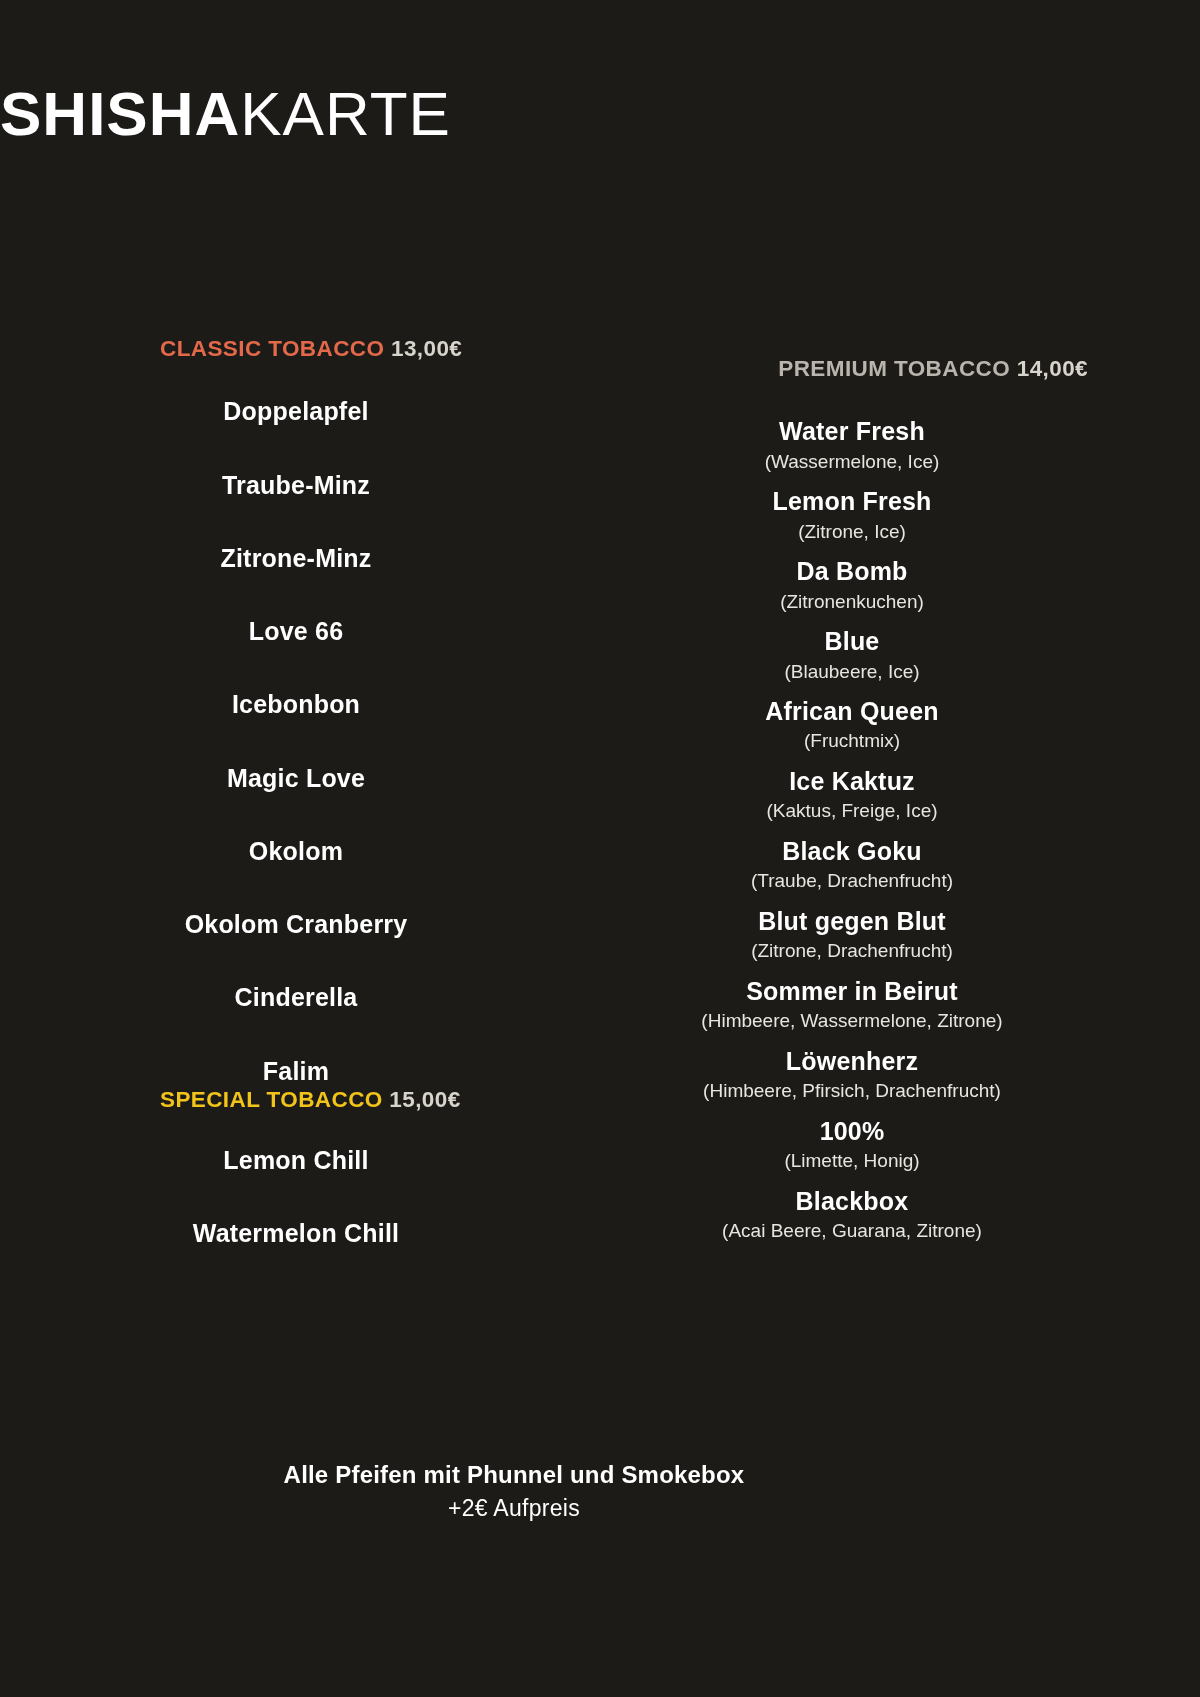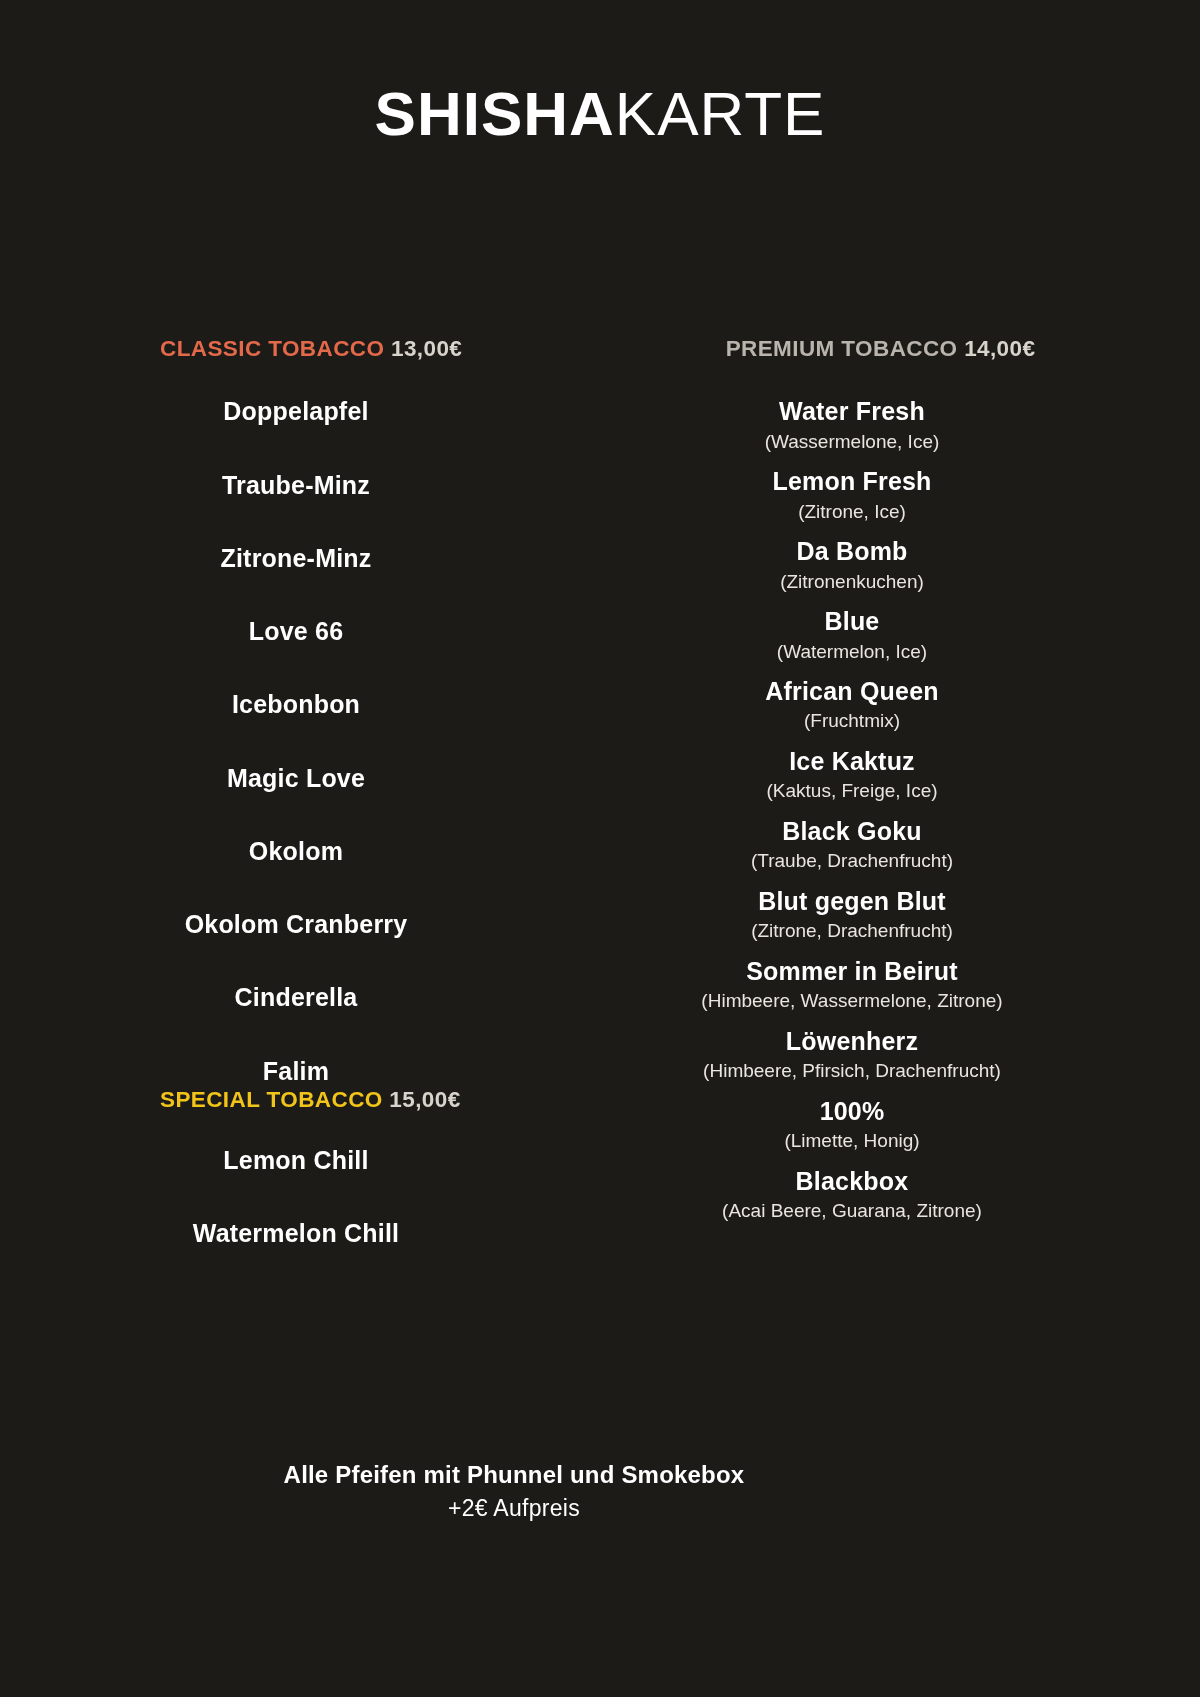--- a/index.html
+++ b/index.html
@@ -18,21 +18,21 @@
 
   .page {
     width: 1200px;
     height: 1697px;
     position: relative;
     background: #1c1b18;
   }
 
   
   .title {
-    text-align: center;
+    text-align: left;
     padding-top: 62px;
     letter-spacing: 0.5px;
     line-height: 1;
   }
   .title .bold {
     font-size: 62px;
     font-weight: 700;
     color: #ffffff;
     letter-spacing: 1px;
   }
@@ -66,22 +66,23 @@
   }
 
   .section-head {
     font-size: 22.5px;
     font-weight: 700;
     letter-spacing: 0.4px;
     margin-bottom: 34px;
     white-space: nowrap;
   }
   .col-right .section-head {
-    text-align: center;
+    text-align: right;
     padding-left: 57px;
+    margin-top: 20px;
   }
   .section-head .price {
     font-weight: 700;
     color: #d8d4cc;
   }
   .head-classic { color: #e4694a; }
   .head-special { color: #f2c419; }
   .head-premium { color: #b9b4ac; }
 
   .head-special {
@@ -215,21 +216,21 @@
       <div class="item">
         <div class="item-name">Lemon Fresh</div>
         <div class="item-desc">(Zitrone, Ice)</div>
       </div>
       <div class="item">
         <div class="item-name">Da Bomb</div>
         <div class="item-desc">(Zitronenkuchen)</div>
       </div>
       <div class="item">
         <div class="item-name">Blue</div>
-        <div class="item-desc">(Watermelon, Ice)</div>
+        <div class="item-desc">(Blaubeere, Ice)</div>
       </div>
       <div class="item">
         <div class="item-name">African Queen</div>
         <div class="item-desc">(Fruchtmix)</div>
       </div>
       <div class="item">
         <div class="item-name">Ice Kaktuz</div>
         <div class="item-desc">(Kaktus, Freige, Ice)</div>
       </div>
       <div class="item">

